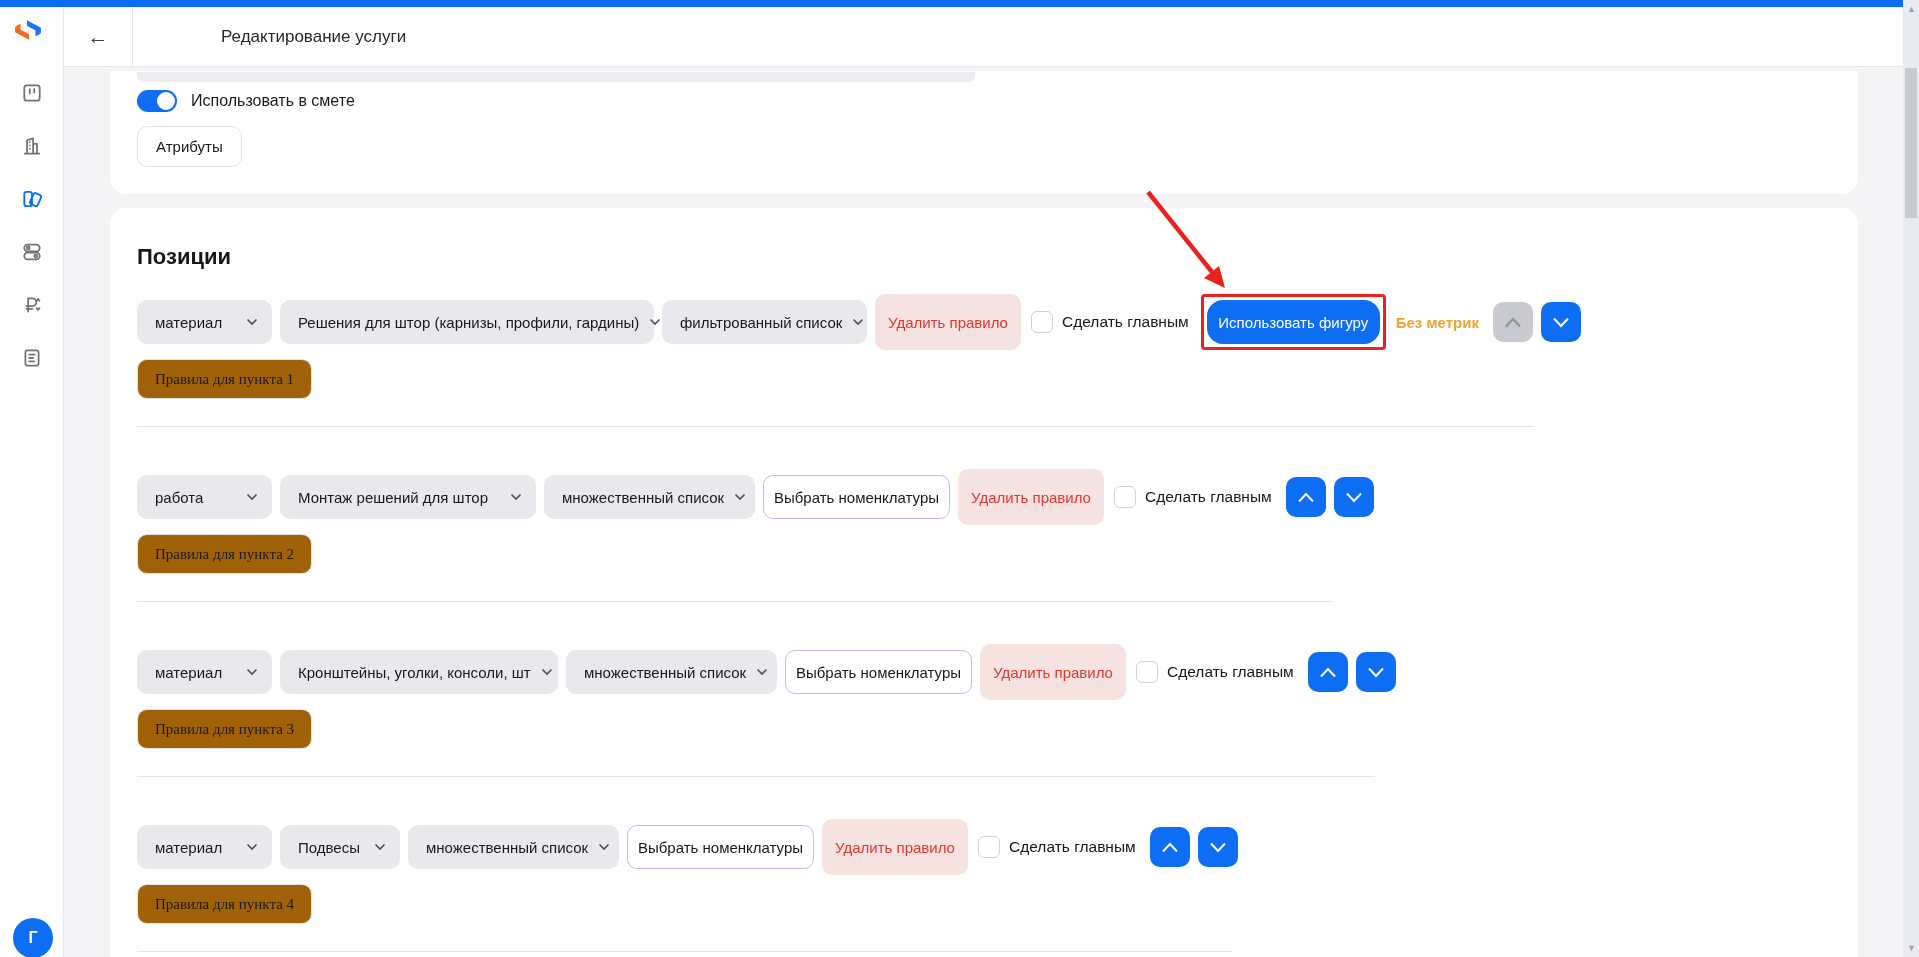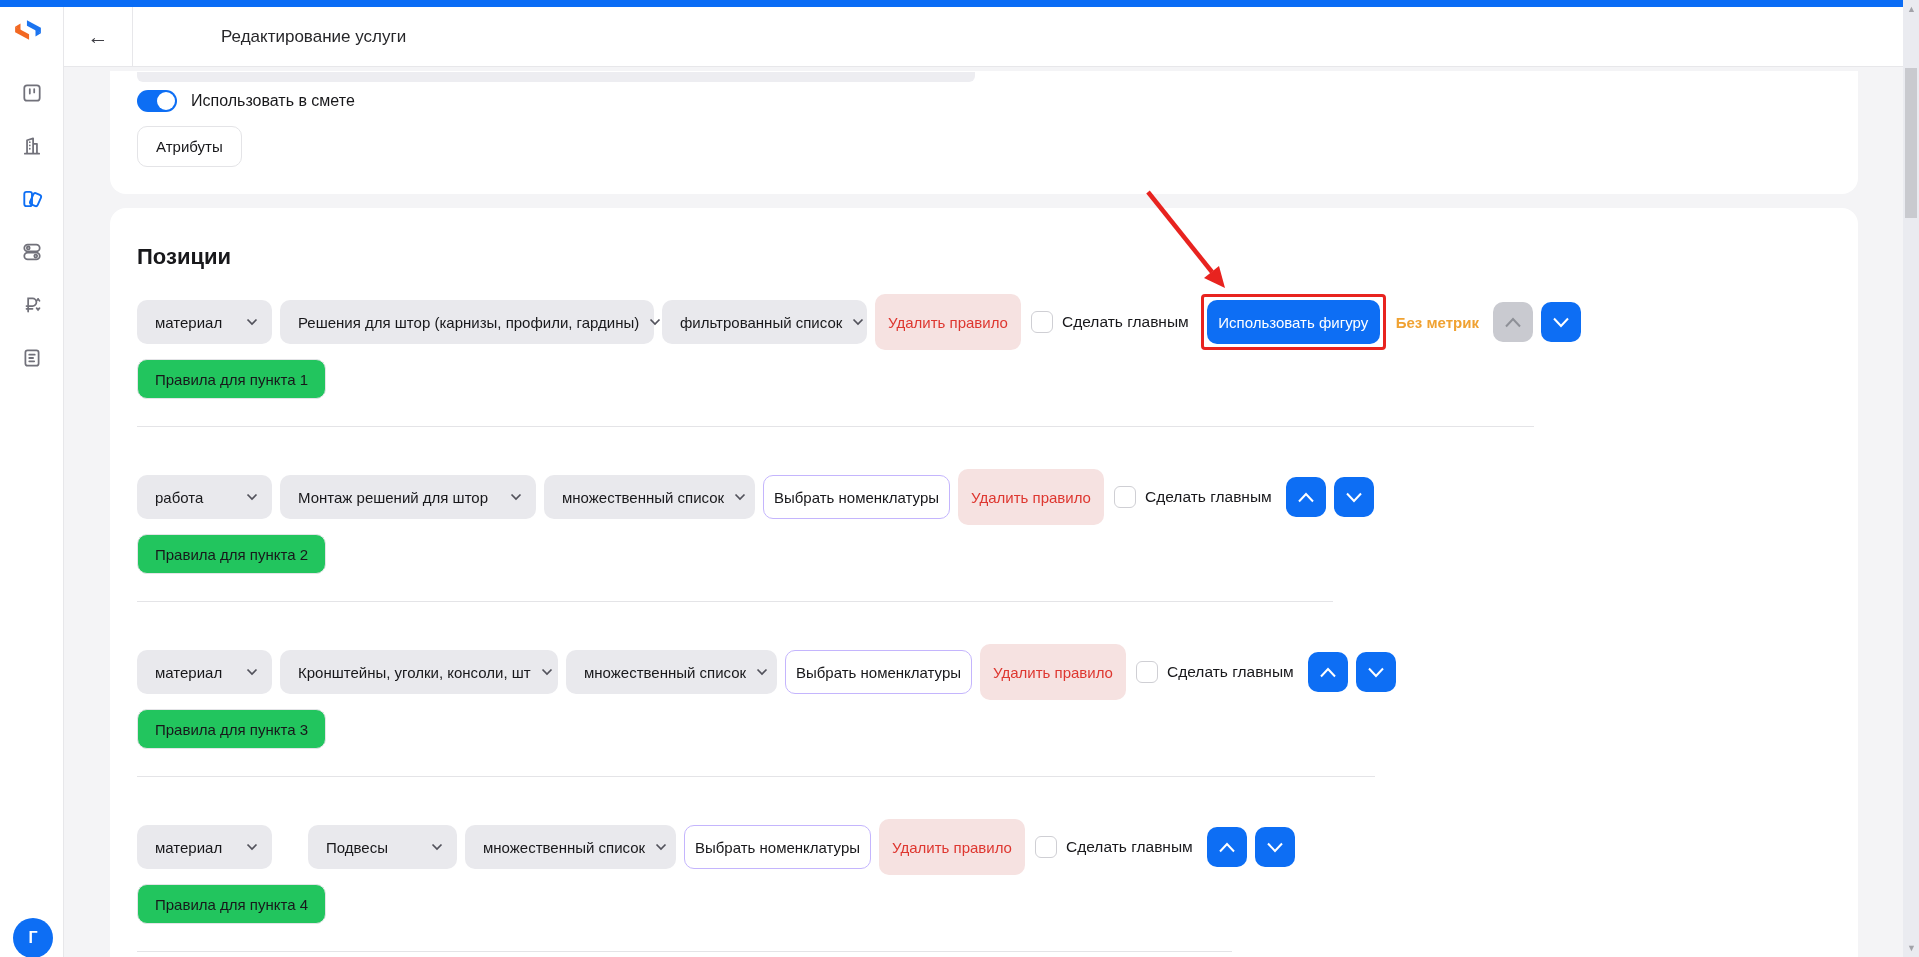--- a/index.html
+++ b/index.html
@@ -55,31 +55,31 @@
   .btn-danger { height:56px; background:#f6e2e1; border-radius:10px; padding:0 20px; font-size:15px;
                 color:#de3730; display:flex; align-items:center; cursor:pointer; white-space:nowrap; }
   .chk-group { display:flex; align-items:center; gap:9px; margin-left:2px; white-space:nowrap; }
   .checkbox { width:22px; height:22px; border:1.5px solid #cfcfd4; border-radius:6px; background:#fff; cursor:pointer; flex:0 0 auto; }
   .chk-label { font-size:15.5px; color:#18181b; }
   .btn-arrow { width:40px; height:40px; border-radius:10px; display:flex; align-items:center; justify-content:center; cursor:pointer; flex:0 0 auto; }
   .btn-arrow.blue { background:#0d6ef4; }
   .btn-arrow.gray { background:#c9cad0; }
   .up-margin { margin-left:6px; }
   .figure-wrap { border:3px solid #e8231f; padding:3px; border-radius:4px; margin-left:4px; }
-  .btn-figure { height:44px; width:173px; background:#0d6ef4; border-radius:10px; color:#fff; font-size:15px;
+  .btn-figure { height:44px; width:173px; background:#0d6ef4; border-radius:16px; color:#fff; font-size:15px;
                 font-weight:500; display:flex; align-items:center; justify-content:center; cursor:pointer; white-space:nowrap; }
   .metrics { font-size:15px; font-weight:700; color:#f0a232; margin-left:2px; white-space:nowrap; }
   .rules-row { margin-top:9px; }
-  .btn-rules { height:40px; background:#22c55e; border:1px solid #e4e4e7; border-radius:10px; padding:0 17px;
-               font-size:15px; color:#18181b; display:inline-flex; align-items:center; cursor:pointer; }
+  .btn-rules { height:40px; background:#a16207; border:1px solid #e4e4e7; border-radius:10px; padding:0 17px;
+               font-size:15px; color:#18181b; display:inline-flex; align-items:center; cursor:pointer;font-family:Liberation Serif, serif; }
   .divider { height:1px; background:#e4e4e7; margin-top:27px; margin-bottom:42px; }
 
   
   .w135{width:135px;} .w374{width:374px;} .w205{width:205px;} .w234{width:256px;} .w211{width:211px;}
-  .w278{width:278px;} .w133{width:149px;margin-left:28px;} .w521{width:521px;} .w208{width:208px;}
+  .w278{width:278px;} .w133{width:120px;} .w521{width:521px;} .w208{width:208px;}
   .btn-sel{width:187px; justify-content:center;}
   .btn-del{width:146px; justify-content:center;}
 
   .annotation { position:absolute; left:0; top:0; width:1919px; height:957px; z-index:25; pointer-events:none; }
 </style>
 </head>
 <body>
 
 <div class="topstrip"></div>
 

